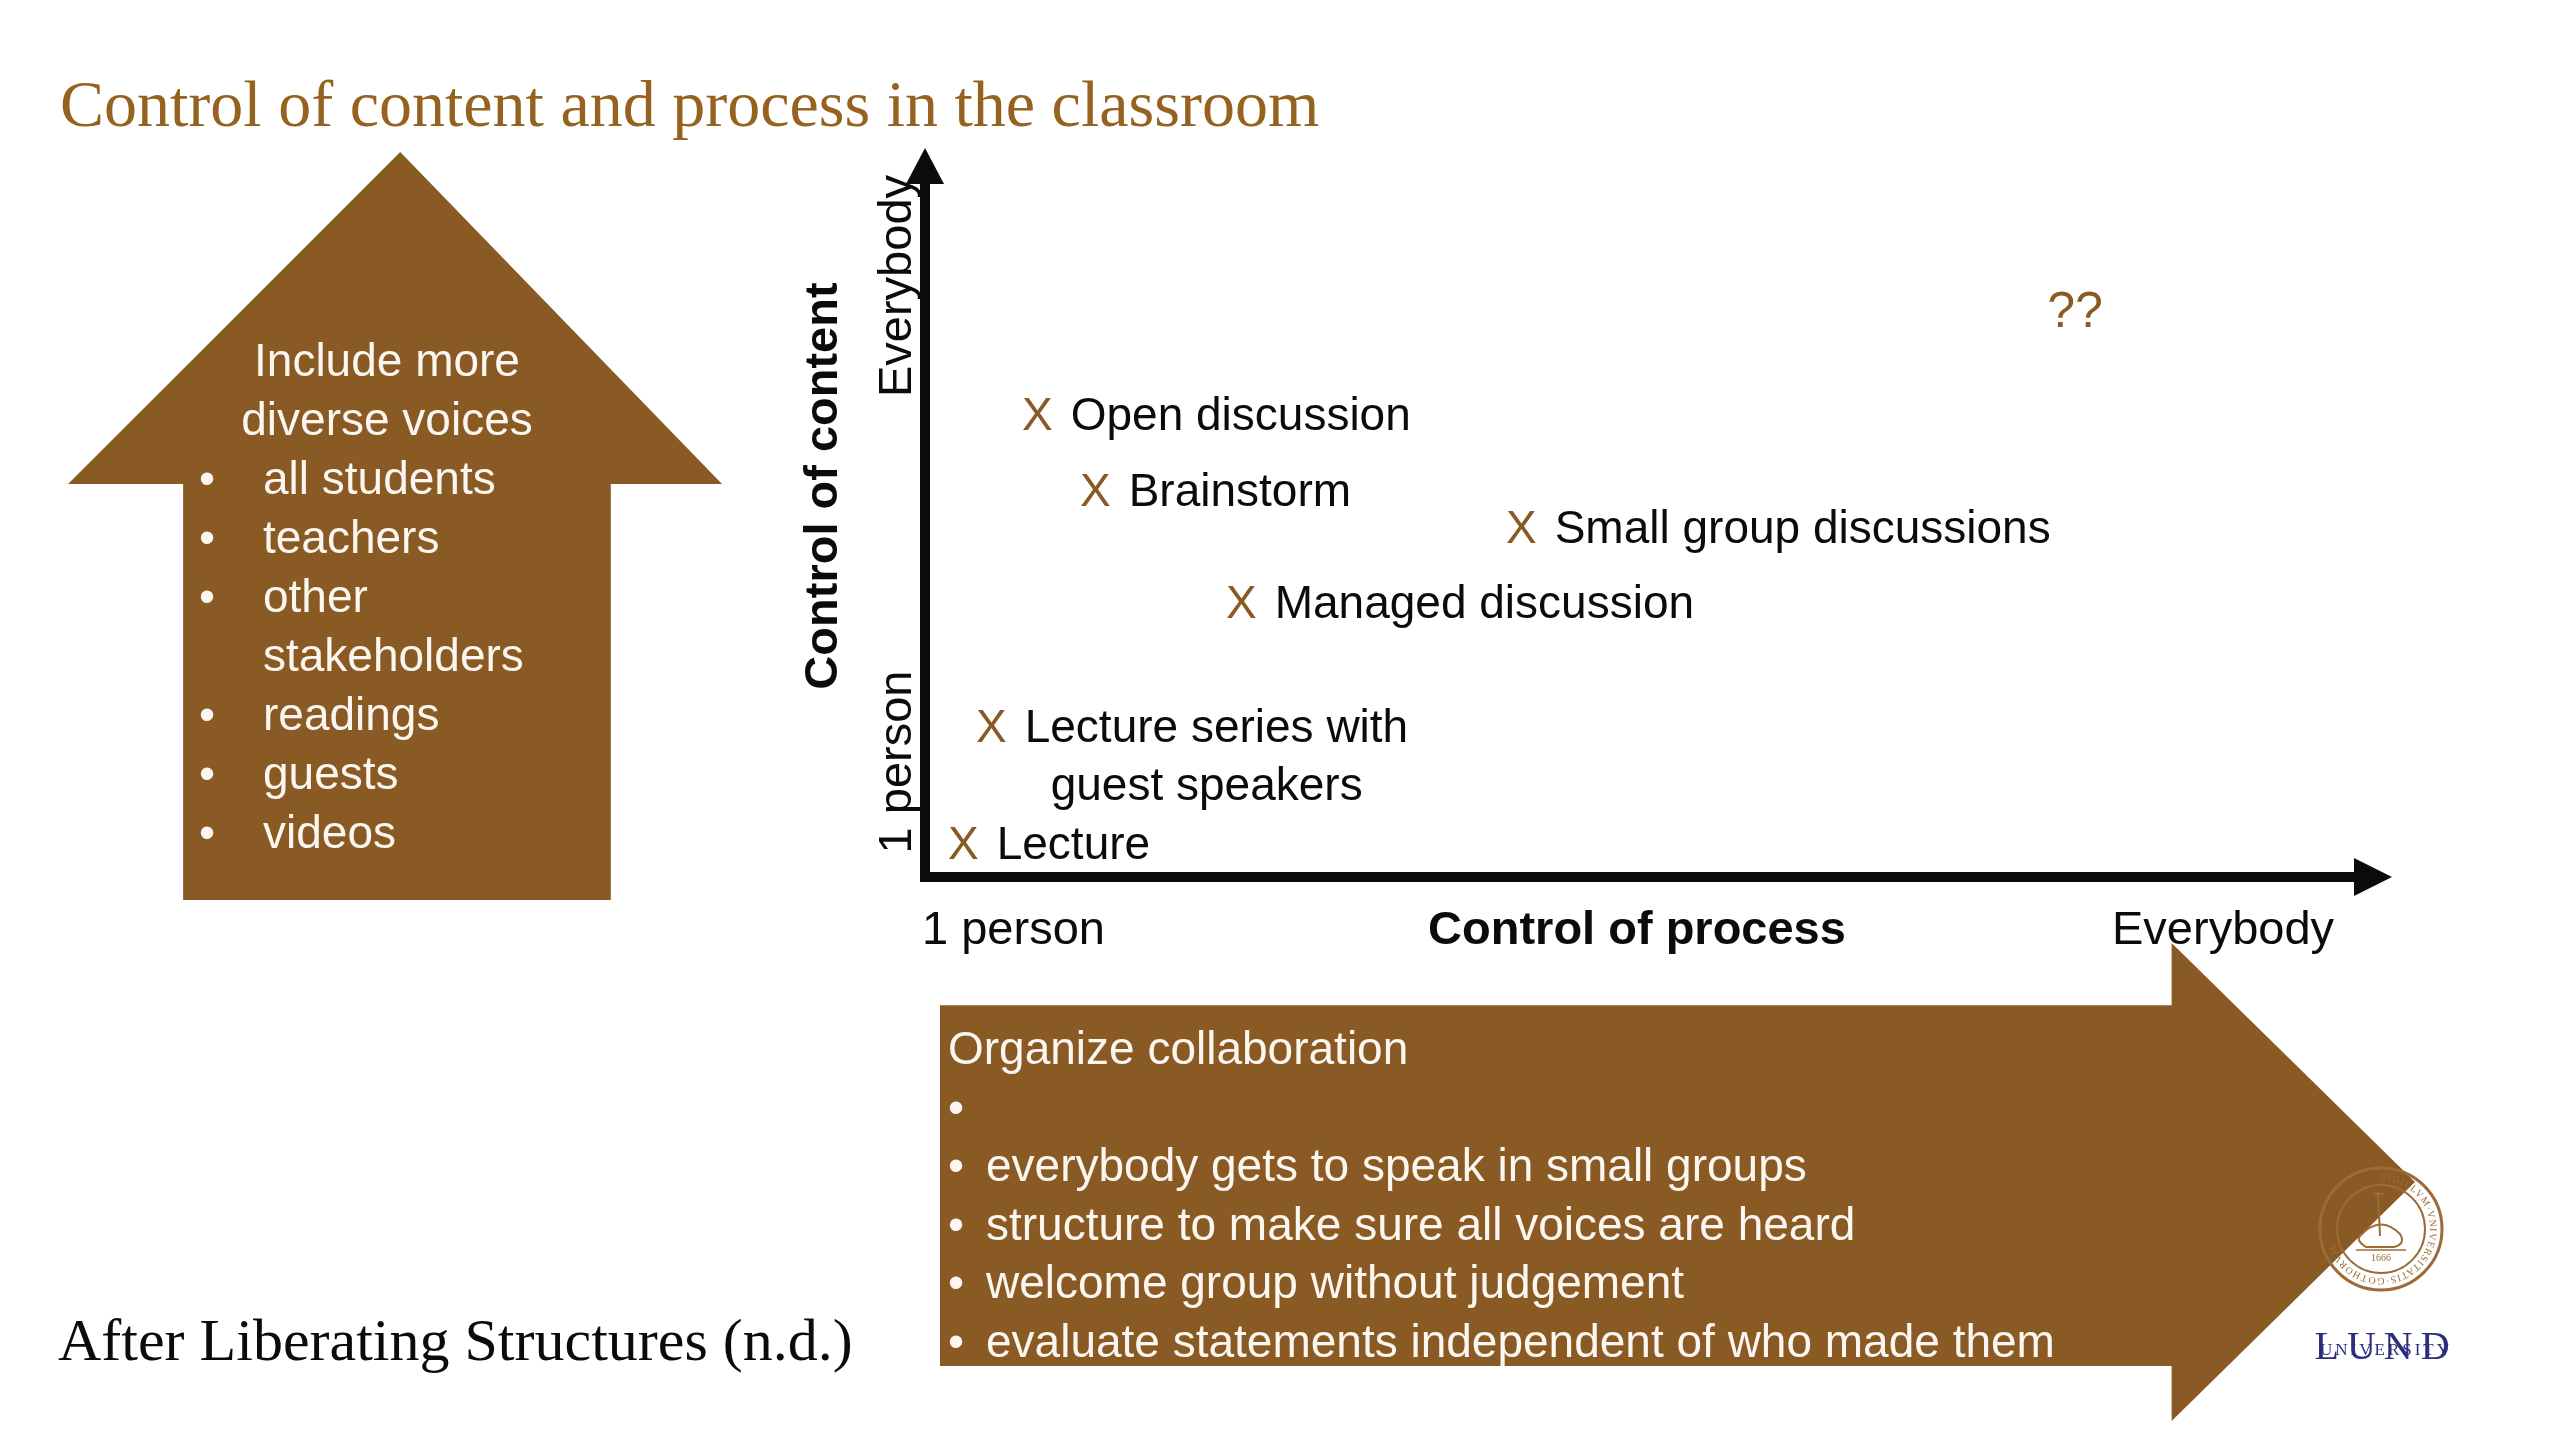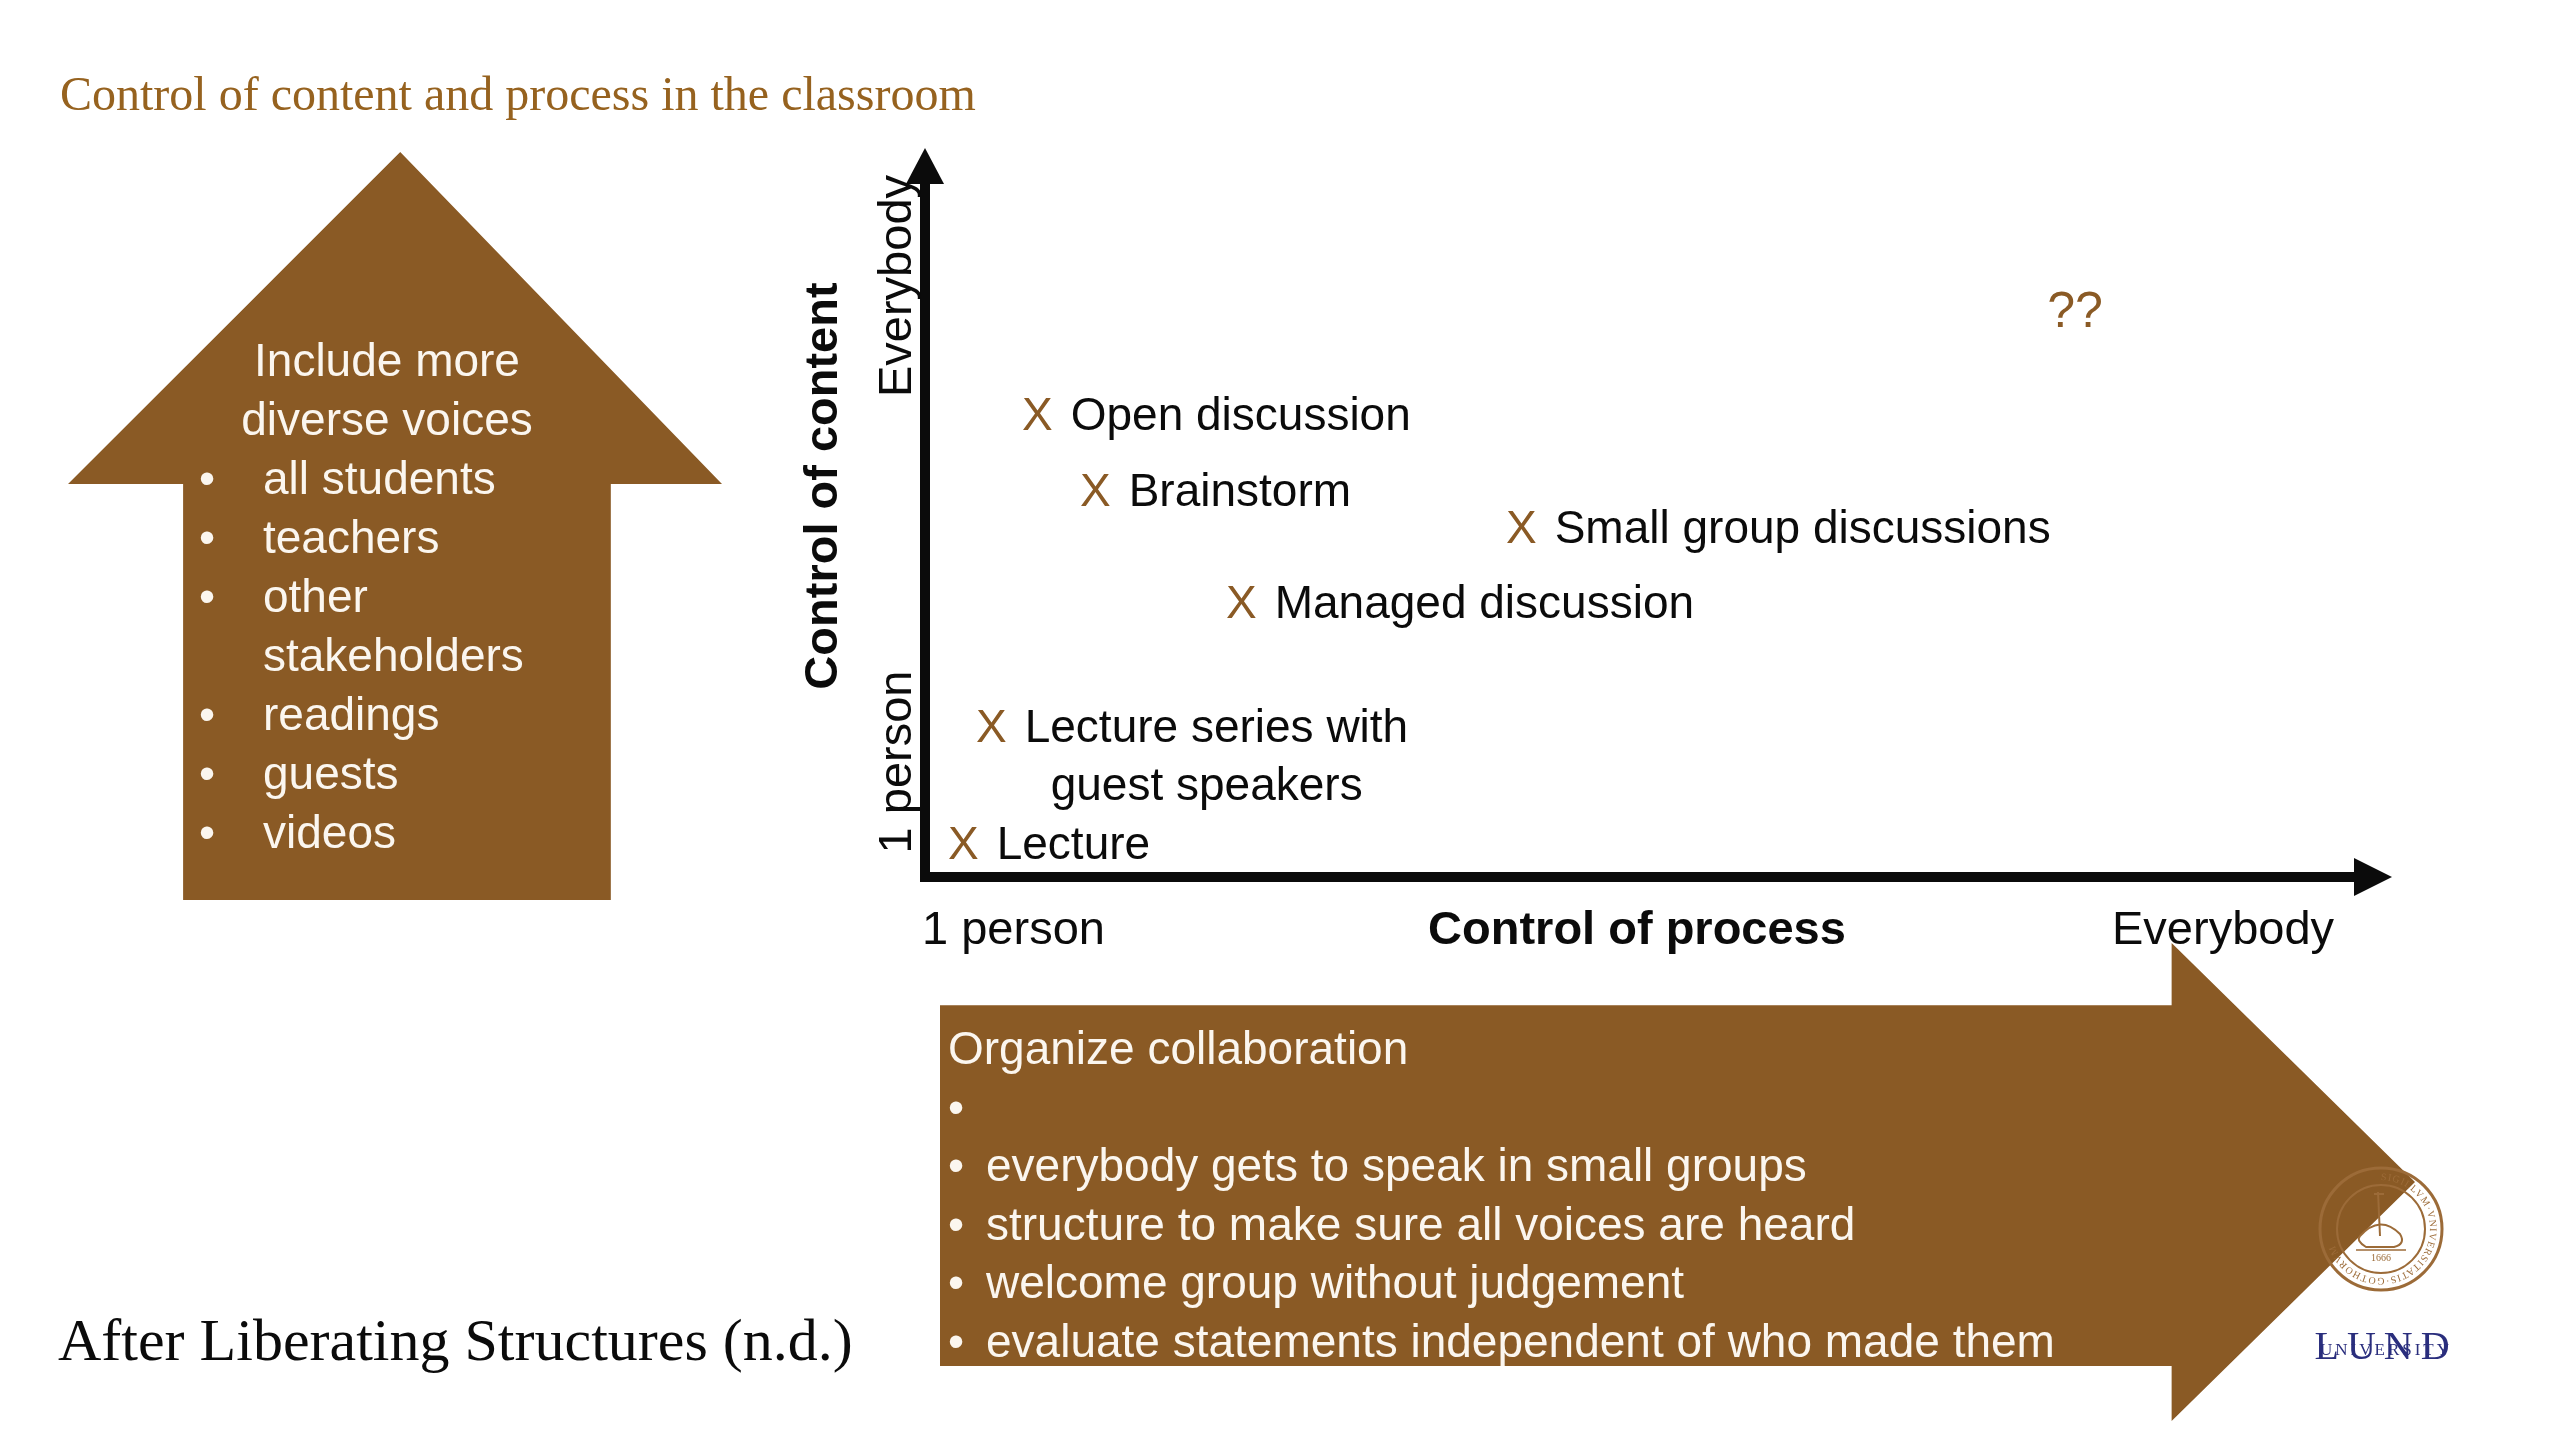--- a/index.html
+++ b/index.html
@@ -3,21 +3,21 @@
 <meta charset="utf-8">
 <style>
   html,body{margin:0;padding:0;background:#ffffff;}
   .slide{
     position:relative;width:2560px;height:1440px;background:#ffffff;overflow:hidden;
     font-family:"Liberation Sans","DejaVu Sans",sans-serif;color:#0b0b0b;
   }
   .serif{font-family:"Liberation Serif","DejaVu Serif",serif;}
 
   
-  .title{position:absolute;left:60px;top:68px;font-size:48px;line-height:1.1;white-space:nowrap;}
+  .title{position:absolute;left:60px;top:68px;font-size:66px;line-height:1.1;white-space:nowrap;}
   .citation{position:absolute;left:58px;top:1306px;font-size:60px;color:#0b0b0b;white-space:nowrap;}
 
   
   .up-arrow{position:absolute;left:68px;top:152px;width:654px;height:748px;
     clip-path:polygon(50.8% 0,100% 44.4%,83% 44.4%,83% 100%,17.6% 100%,17.6% 44.4%,0 44.4%);}
   .up-arrow-text{position:absolute;left:0;top:179px;width:100%;font-size:46px;line-height:59px;}
   .up-heading{margin-left:105px;width:428px;text-align:center;}
   .u-row{display:flex;padding-left:131px;}
   .u-dot{flex:none;width:64px;}
   .u-txt{max-width:348px;}

